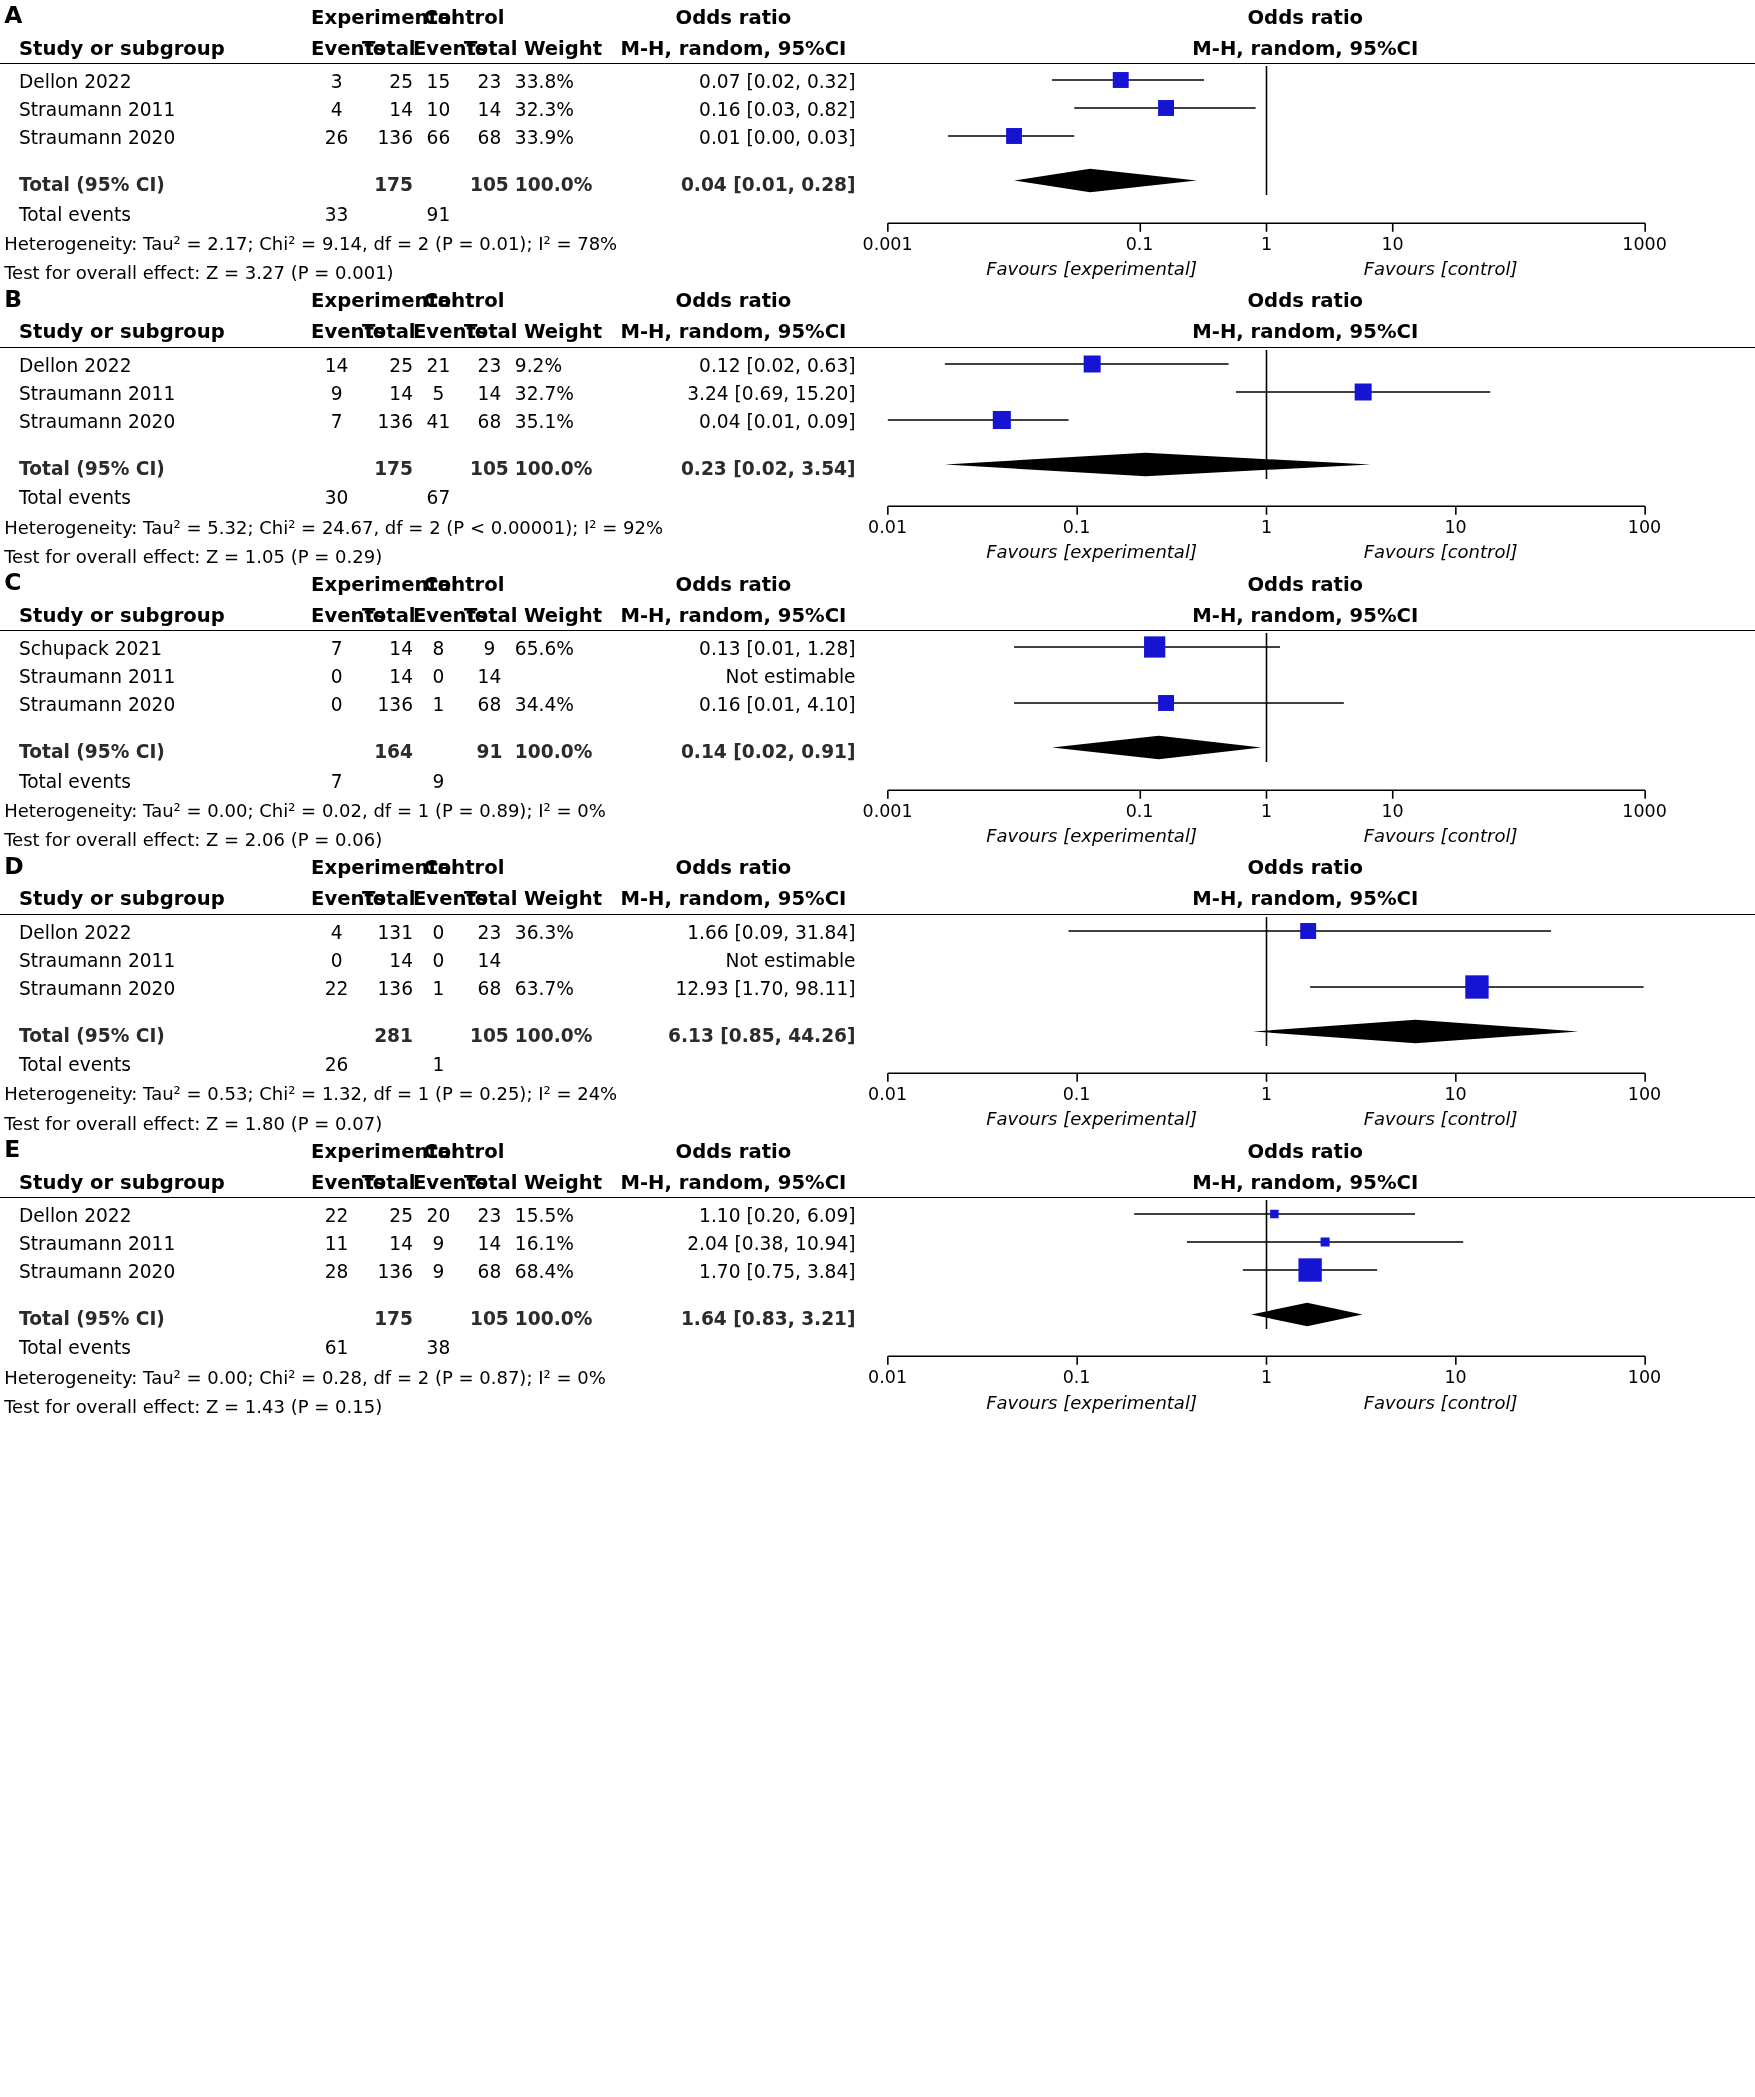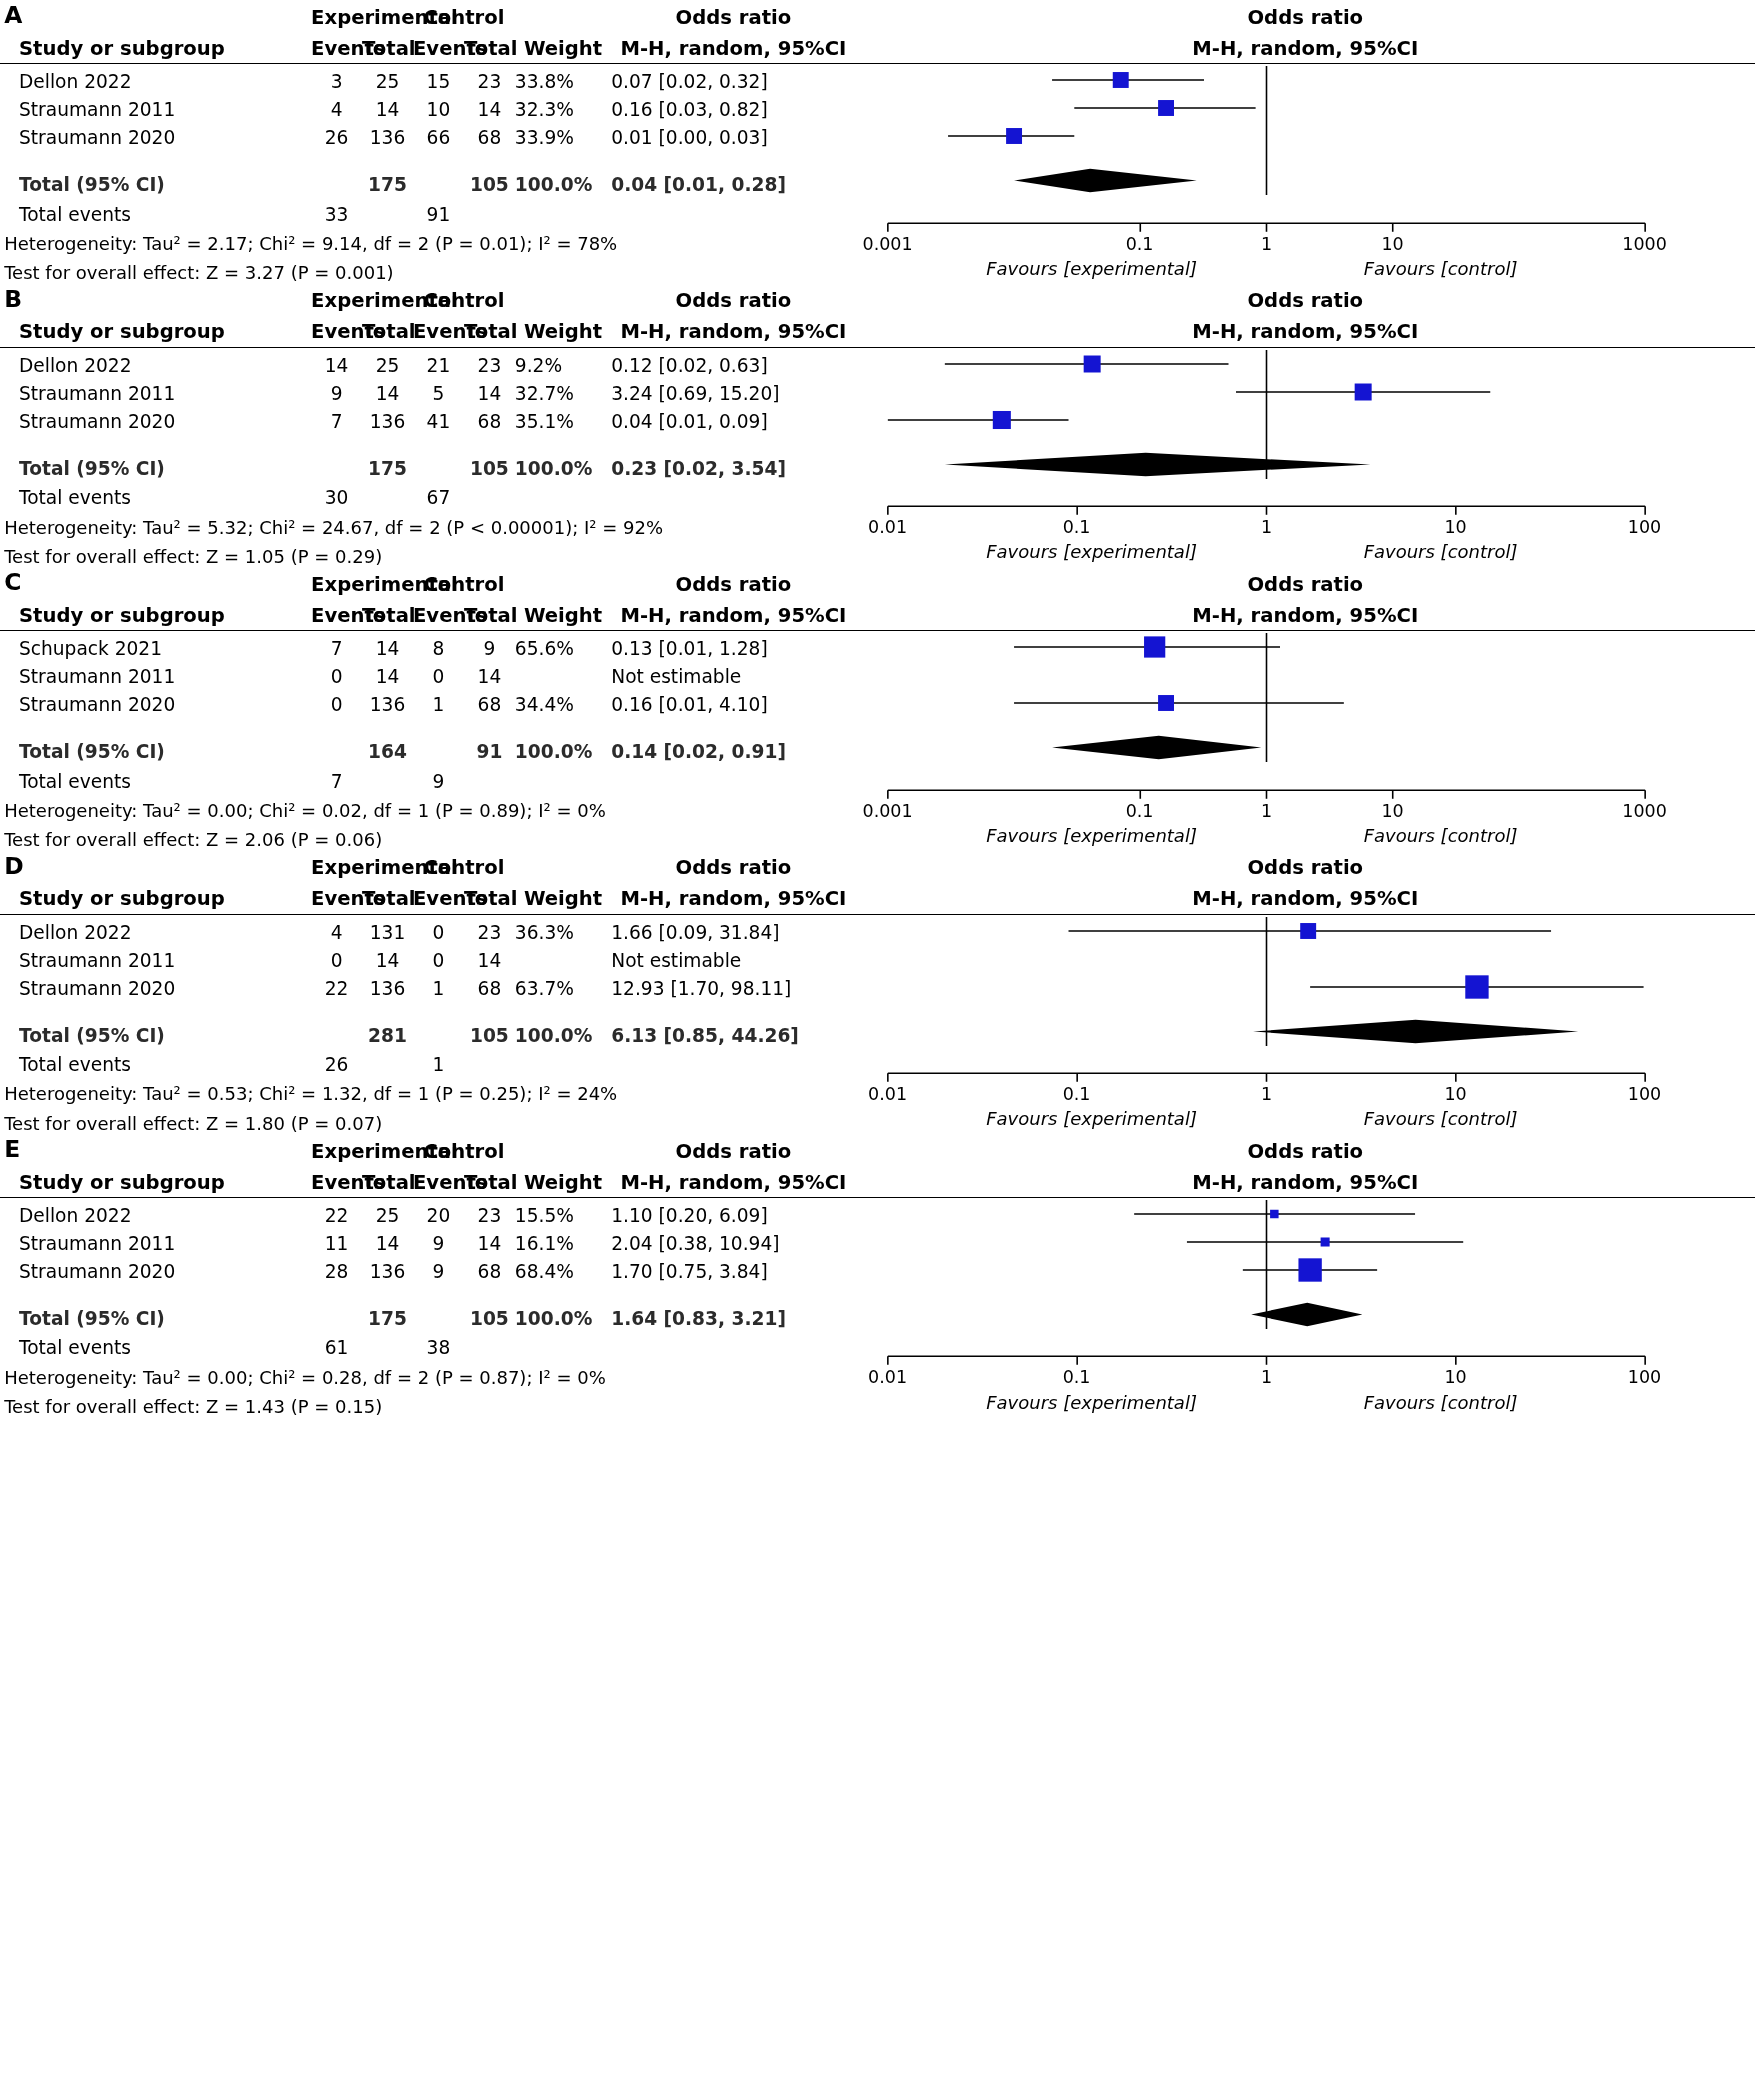--- a/index.html
+++ b/index.html
@@ -31,25 +31,25 @@
   .hdr1 td{ font-weight:bold; font-size:19.6px; height:29px; text-align:center;}
   .hdr2 td{ font-weight:bold; font-size:19.6px; height:31px; text-align:center;}
   .rule td{
     border-bottom:1.6px solid #000;
     height:3.2px;
     padding:0;
   }
   .studyrow td{ height:28px; }
   .c-study{ width:265px; text-align:left; padding-left:19px !important;}
   .c-ev1{ width:93px; text-align:center;}
-  .c-tot1{ width:90px; text-align:center;}
+  .c-tot1{ width:90px; text-align:right;}
   .c-ev2{ width:93px; text-align:center;}
   .c-tot2{ width:82px; text-align:center;}
   .c-wt{ width:88px; text-align:left;}
-  .c-or{ width:223px; text-align:left;}
+  .c-or{ width:223px; text-align:right;}
   .c-plot{ width:821px;}
   .total-row td{ font-weight:bold; color:#2b2b2b; height:33px;}
   .spacer td{height:14px;}
   .te td{height:26.5px;}
   .het td{font-size:18px;height:26.5px;}
   .het-cell{ text-align:left; padding-left:4.2px !important;}
 
   
   .plotwrap{position:relative;height:100%;}
   .plot-svg{display:block;}

